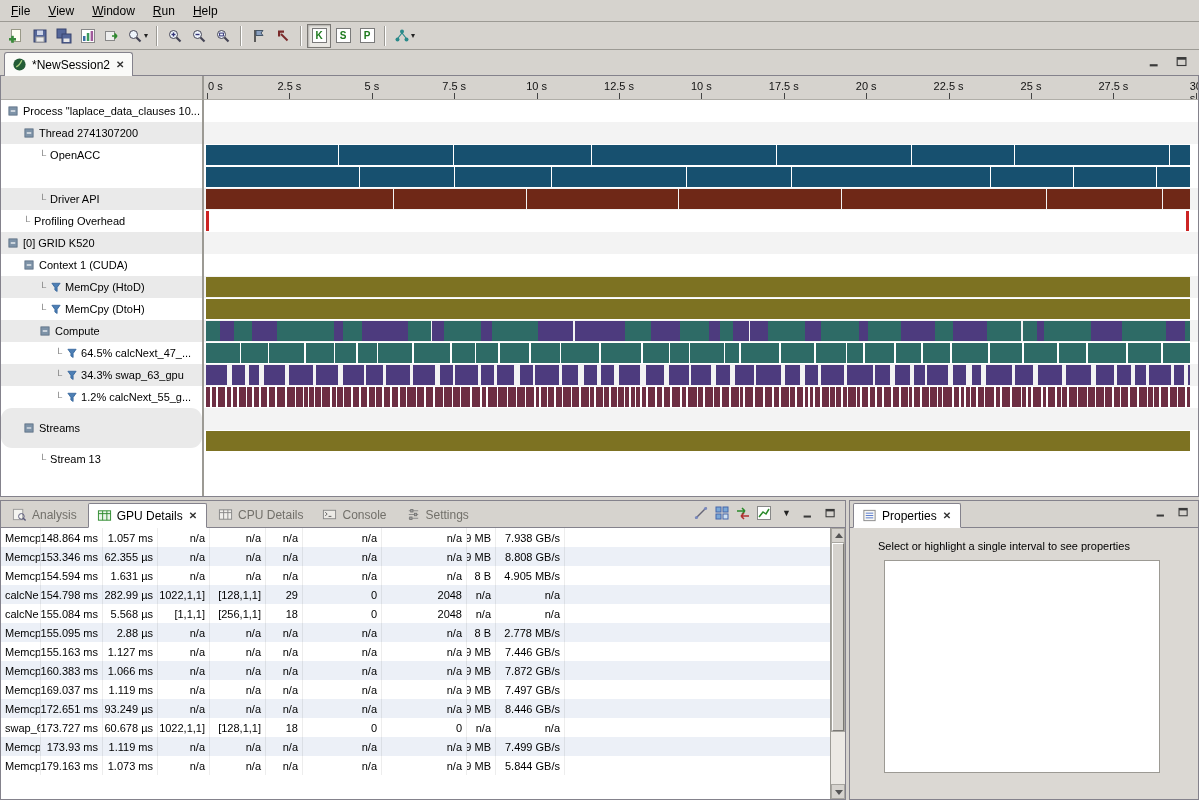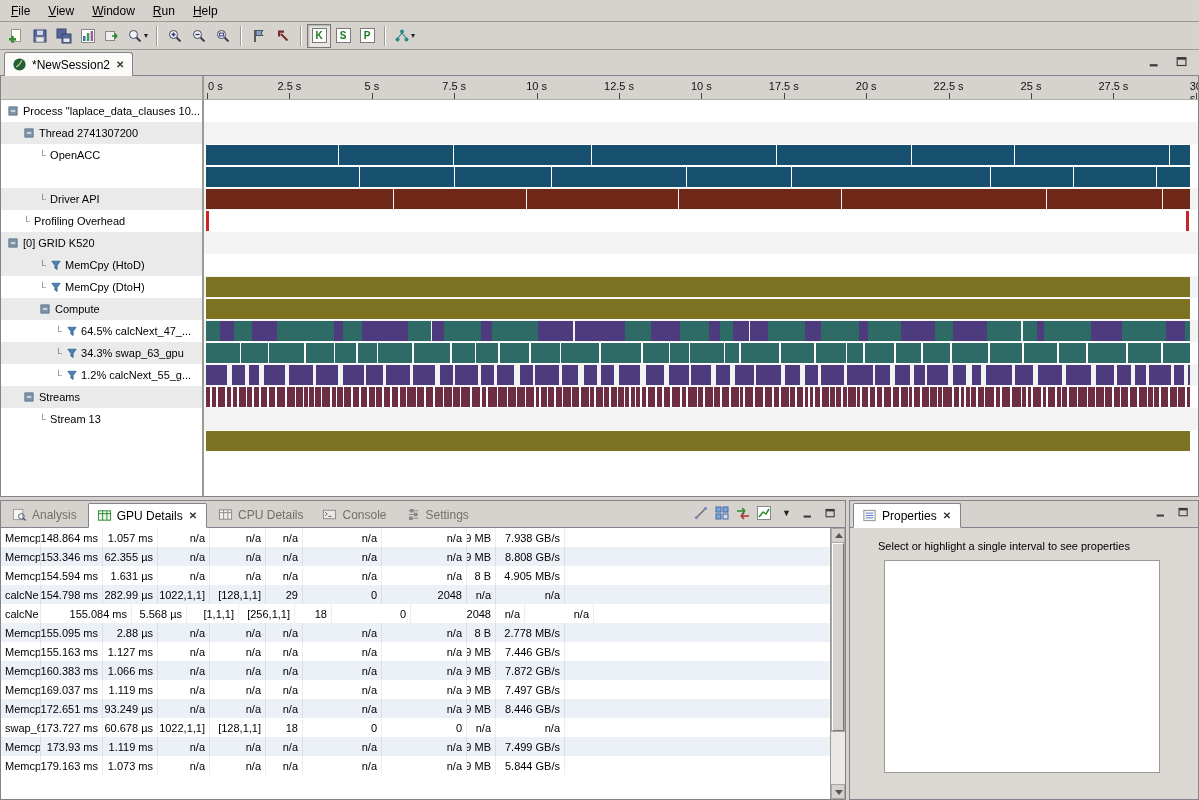--- a/index.html
+++ b/index.html
@@ -298,20 +298,30 @@
             <div class="tree-row alt" style="height: 22px;">
               <span class="indent" style="width: 6px;"></span>
               <span class="icon expander">
                 <svg width="12" height="12" viewBox="0 0 16 16">
                   <rect x="2.5" y="2.5" width="11" height="11" fill="#7e93a8" stroke="#55697e"></rect>
                   <line x1="5" y1="8" x2="11" y2="8" stroke="#fff" stroke-width="1.6"></line>
                 </svg>
               </span>
               <span class="tree-label">[0] GRID K520</span>
             </div>
+            <div class="tree-row" style="height: 22px;">
+              <span class="indent" style="width: 22px;"></span>
+              <span class="icon expander">
+                <svg width="12" height="12" viewBox="0 0 16 16">
+                  <rect x="2.5" y="2.5" width="11" height="11" fill="#7e93a8" stroke="#55697e"></rect>
+                  <line x1="5" y1="8" x2="11" y2="8" stroke="#fff" stroke-width="1.6"></line>
+                </svg>
+              </span>
+              <span class="tree-label">Context 1 (CUDA)</span>
+            </div>
             <div class="tree-row alt" style="height: 22px;">
               <span class="indent" style="width: 38px;"></span>
               <span class="leafmark">└</span>
               <span class="icon funnel">
                 <svg width="12" height="12" viewBox="0 0 16 16">
                   <path d="M2.5 3 H13.5 L9.5 8.5 V14 L6.5 12 V8.5 Z" fill="#4d7fb5" stroke="#2d5f95"></path>
                 </svg>
               </span>
               <span class="tree-label">MemCpy (HtoD)</span>
             </div>
@@ -358,21 +368,21 @@
             <div class="tree-row" style="height: 22px;">
               <span class="indent" style="width: 54px;"></span>
               <span class="leafmark">└</span>
               <span class="icon funnel">
                 <svg width="12" height="12" viewBox="0 0 16 16">
                   <path d="M2.5 3 H13.5 L9.5 8.5 V14 L6.5 12 V8.5 Z" fill="#4d7fb5" stroke="#2d5f95"></path>
                 </svg>
               </span>
               <span class="tree-label">1.2% calcNext_55_g...</span>
             </div>
-            <div class="tree-row alt" style="height: 22px;">
+            <div class="tree-row alt" style="height: 40px; border-radius: 11px;">
               <span class="indent" style="width: 22px;"></span>
               <span class="icon expander">
                 <svg width="12" height="12" viewBox="0 0 16 16">
                   <rect x="2.5" y="2.5" width="11" height="11" fill="#7e93a8" stroke="#55697e"></rect>
                   <line x1="5" y1="8" x2="11" y2="8" stroke="#fff" stroke-width="1.6"></line>
                 </svg>
               </span>
               <span class="tree-label">Streams</span>
             </div>
             <div class="tree-row" style="height: 22px;">
@@ -910,21 +920,21 @@
                 <div class="td r" style="width: 56px;">[128,1,1]</div>
                 <div class="td r" style="width: 37px;">29</div>
                 <div class="td r" style="width: 79px;">0</div>
                 <div class="td r" style="width: 85px;">2048</div>
                 <div class="td r" style="width: 29px;">n/a</div>
                 <div class="td r" style="width: 69px;">n/a</div>
                 <div class="td fill"></div>
               </div>
               <div class="tr">
                 <div class="td l" style="width: 40px;">calcNe</div>
-                <div class="td r" style="width: 62px; margin-left: 29px;">155.084 ms</div>
+                <div class="td r" style="width: 62px;">155.084 ms</div>
                 <div class="td r" style="width: 55px;">5.568 µs</div>
                 <div class="td r" style="width: 52px;">[1,1,1]</div>
                 <div class="td r" style="width: 56px;">[256,1,1]</div>
                 <div class="td r" style="width: 37px;">18</div>
                 <div class="td r" style="width: 79px;">0</div>
                 <div class="td r" style="width: 85px;">2048</div>
                 <div class="td r" style="width: 29px;">n/a</div>
                 <div class="td r" style="width: 69px;">n/a</div>
                 <div class="td fill"></div>
               </div>

